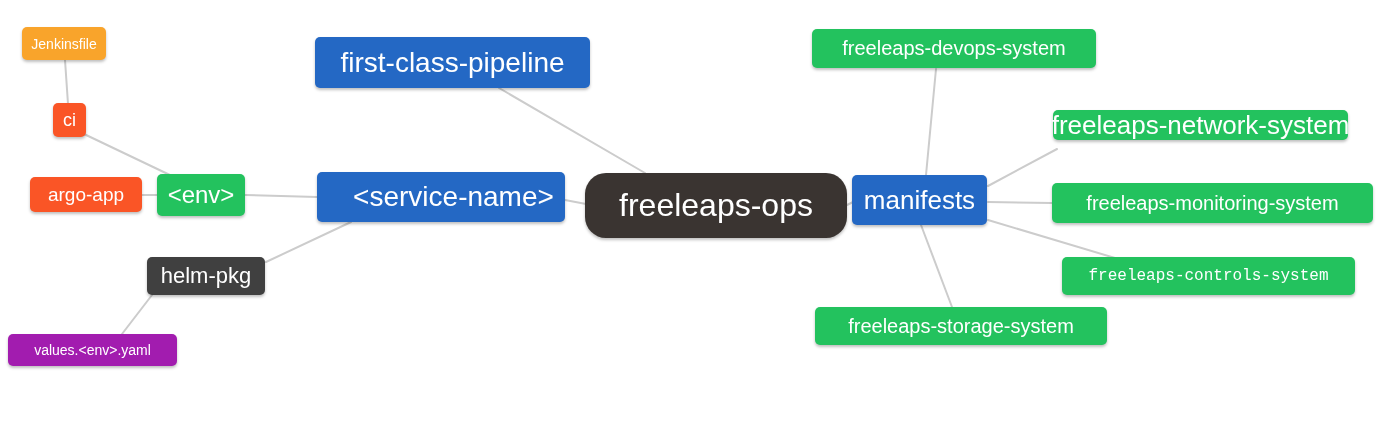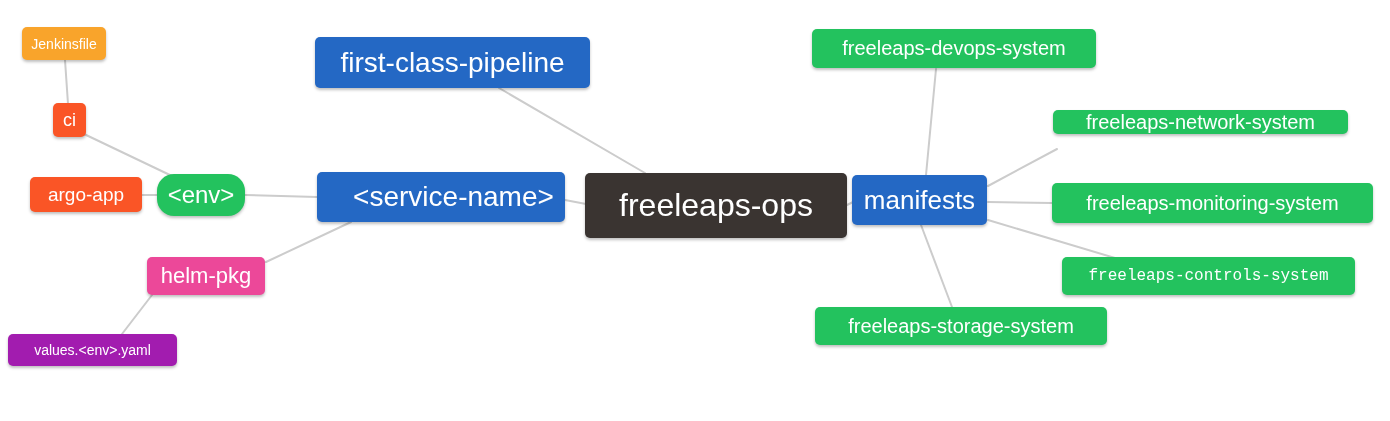--- a/index.html
+++ b/index.html
@@ -57,43 +57,43 @@
     <line class="edge" x1="351" y1="222" x2="266" y2="262"></line>
     <line class="edge" x1="152" y1="295" x2="122" y2="334"></line>
     <line class="edge" x1="847" y1="205" x2="853" y2="202"></line>
     <line class="edge" x1="926" y1="175" x2="936" y2="69"></line>
     <line class="edge" x1="988" y1="186" x2="1057" y2="149"></line>
     <line class="edge" x1="988" y1="202" x2="1052" y2="203"></line>
     <line class="edge" x1="988" y1="220" x2="1115" y2="258"></line>
     <line class="edge" x1="921" y1="225" x2="952" y2="307"></line>
   </svg>
 
-  <div class="node" style="left: 585px; top: 173px; width: 262px; height: 65px; font-size: 32px; background: rgb(58, 52, 49);">freeleaps-ops</div>
+  <div class="node" style="left: 585px; top: 173px; width: 262px; height: 65px; font-size: 32px; background: rgb(58, 52, 49); border-radius: 21px;">freeleaps-ops</div>
 
   <div class="node" style="left: 315px; top: 37px; width: 275px; height: 51px; font-size: 28px; background: rgb(36, 104, 196);">first-class-pipeline</div>
 
   <div class="node" style="left: 317px; top: 172px; width: 248px; height: 50px; font-size: 28px; background: rgb(36, 104, 196); padding-left: 25px;">&lt;service-name&gt;</div>
 
-  <div class="node" style="left: 157px; top: 174px; width: 88px; height: 42px; font-size: 24px; background: rgb(35, 194, 94); border-radius: 17px;">&lt;env&gt;</div>
+  <div class="node" style="left: 157px; top: 174px; width: 88px; height: 42px; font-size: 24px; background: rgb(35, 194, 94);">&lt;env&gt;</div>
 
   <div class="node" style="left: 53px; top: 103px; width: 33px; height: 34px; font-size: 18px; background: rgb(250, 85, 38);">ci</div>
 
   <div class="node" style="left: 22px; top: 27px; width: 84px; height: 33px; font-size: 14px; background: rgb(249, 164, 43);">Jenkinsfile</div>
 
   <div class="node" style="left: 30px; top: 177px; width: 112px; height: 35px; font-size: 19px; background: rgb(250, 85, 38);">argo-app</div>
 
-  <div class="node" style="left: 147px; top: 257px; width: 118px; height: 38px; font-size: 22px; background: #ec4899;">helm-pkg</div>
+  <div class="node" style="left: 147px; top: 257px; width: 118px; height: 38px; font-size: 22px; background: #404040;">helm-pkg</div>
 
   <div class="node" style="left: 8px; top: 334px; width: 169px; height: 32px; font-size: 14px; background: #a21caf;">values.&lt;env&gt;.yaml</div>
 
   <div class="node" style="left: 852px; top: 175px; width: 135px; height: 50px; font-size: 26px; background: rgb(36, 104, 196);">manifests</div>
 
   <div class="node" style="left: 798px; top: 29px; width: 284px; height: 39px; font-size: 20px; background: rgb(35, 194, 94); margin-left: 14px;">freeleaps-devops-system</div>
 
-  <div class="node" style="left: 1053px; top: 110px; width: 295px; height: 24px; font-size: 20px; background: rgb(35, 194, 94);">freeleaps-network-system</div>
+  <div class="node" style="left: 1053px; top: 110px; width: 295px; height: 30px; font-size: 26px; background: rgb(35, 194, 94);">freeleaps-network-system</div>
 
   <div class="node" style="left: 1052px; top: 183px; width: 321px; height: 40px; font-size: 20px; background: rgb(35, 194, 94);">freeleaps-monitoring-system</div>
 
   <div class="node" style="left: 1062px; top: 257px; width: 293px; height: 38px; font-size: 16px; background: rgb(35, 194, 94); font-family: Liberation Mono, monospace;">freeleaps-controls-system</div>
 
   <div class="node" style="left: 815px; top: 307px; width: 292px; height: 38px; font-size: 20px; background: rgb(35, 194, 94); text-align: center;">freeleaps-storage-system</div>
 
 </div>
 
 </body></html>

